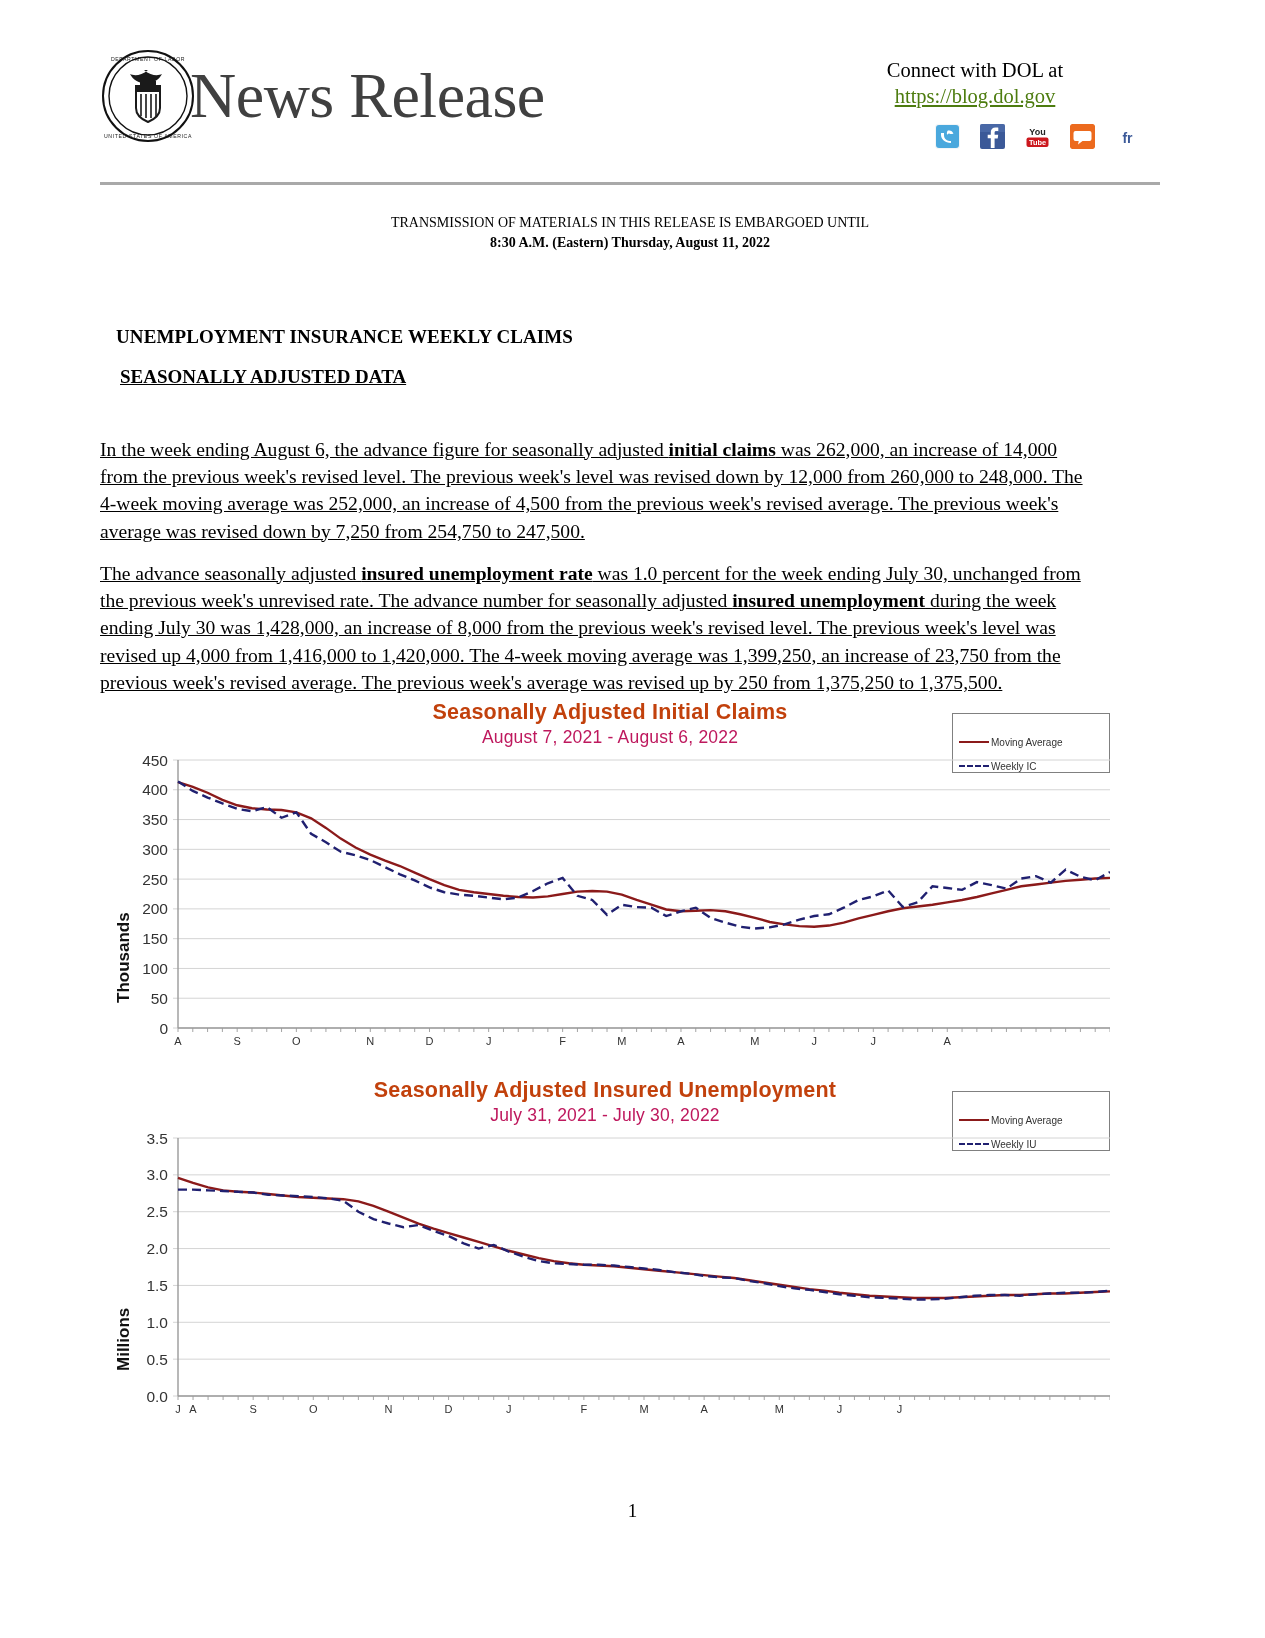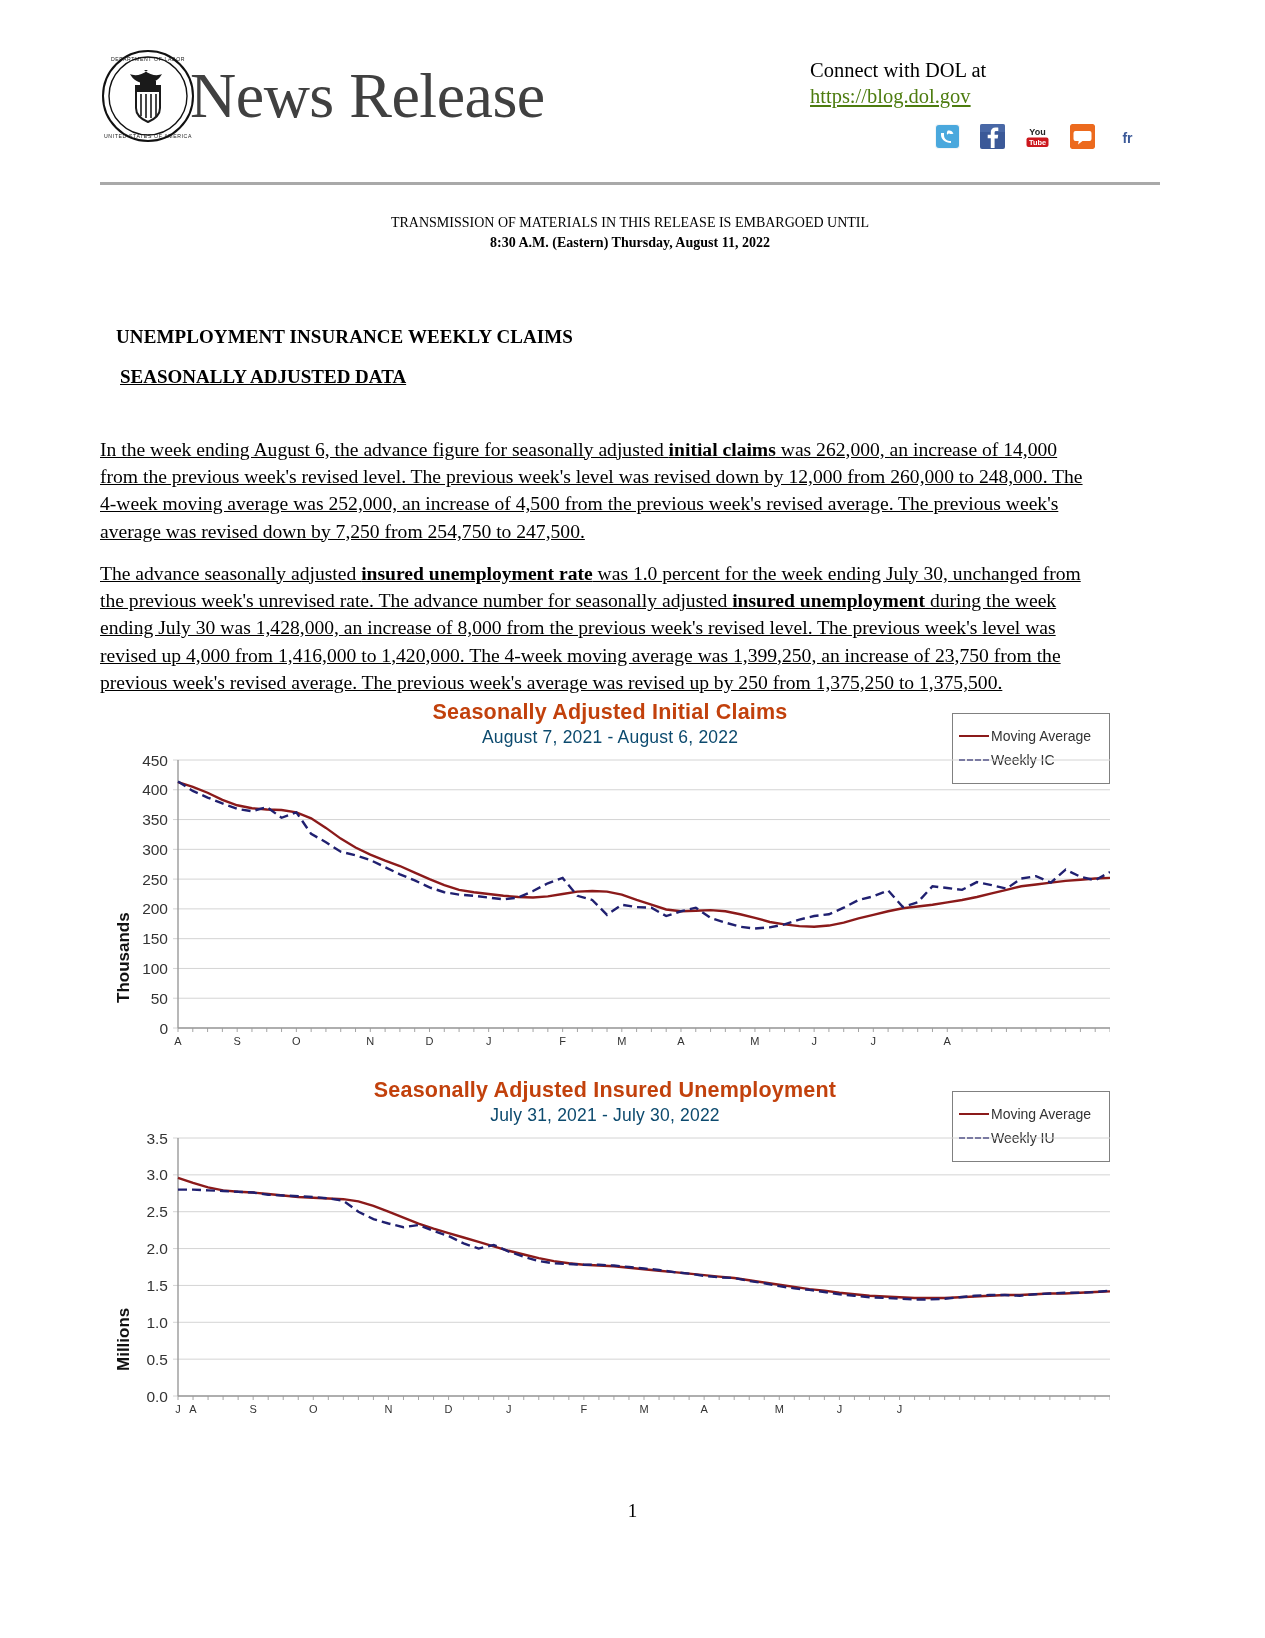--- a/index.html
+++ b/index.html
@@ -15,21 +15,21 @@
   .brandrow{position:absolute;left:100px;top:48px;display:flex;align-items:center;}
   .seal{width:96px;height:96px;flex:0 0 96px;position:relative;}
   .seal svg{display:block;}
   .newsrelease{
     font-family:"Liberation Serif", serif;
     font-size:64px;line-height:1;letter-spacing:-0.5px;
     margin-left:-6px;
     color:#404040;
   }
   .connect{
-    position:absolute;right:125px;top:58px;width:330px;
+    position:absolute;right:125px;top:58px;width:330px;text-align:center;
     font-size:20.5px;line-height:1.25;
   }
   .connect .url{color:#4d7c0f;text-decoration:underline;display:block;}
   .socialrow{
     position:absolute;right:125px;top:124px;width:330px;
     display:flex;justify-content:flex-end;align-items:center;gap:20px;
   }
   .sicon{width:25px;height:25px;display:inline-block;position:relative;
          border-radius:2px;overflow:hidden;}
   .sicon svg{display:block;}
@@ -62,27 +62,27 @@
 
   
   .chart{position:absolute;left:100px;width:1010px;}
   #chart1{top:700px;height:380px;}
   #chart2{top:1078px;height:378px;}
 
   .chart-titlewrap{text-align:center;font-family:"Liberation Sans", sans-serif;}
   #chart1 .chart-titlewrap{padding-left:10px;}
   #chart2 .chart-titlewrap{padding-left:0px;}
   .chart-title{font-size:21.5px;font-weight:bold;color:#c2410c;letter-spacing:.2px;}
-  .chart-sub{font-size:17.5px;color:#0c4a6e;margin-top:2px;letter-spacing:.2px;}
+  .chart-sub{font-size:17.5px;color:#be185d;margin-top:2px;letter-spacing:.2px;}
 
   .legend{
-    position:absolute;right:0px;top:13px;width:158px;height:71px;
+    position:absolute;right:0px;top:13px;width:158px;height:60px;
     border:1px solid #808080;background:#fff;
-    font-family:"Liberation Sans", sans-serif;font-size:14px;color:#333;
-    box-sizing:border-box;padding:10px 4px 0 6px;
+    font-family:"Liberation Sans", sans-serif;font-size:10px;color:#333;
+    box-sizing:border-box;padding:16px 4px 0 6px;
   }
   .legend .lrow{display:flex;align-items:center;height:24px;}
   .legend .lkey{width:30px;height:0;margin-right:2px;flex:0 0 30px;position:relative;}
   .key-solid{border-top:2.5px solid #8b1a1a;}
   .key-dash{border-top:2.5px dashed #202070;}
   .legend .ltext{white-space:nowrap;}
 
   .plotwrap{position:relative;}
   .ylabel{
     position:absolute;font-family:"Liberation Sans", sans-serif;

